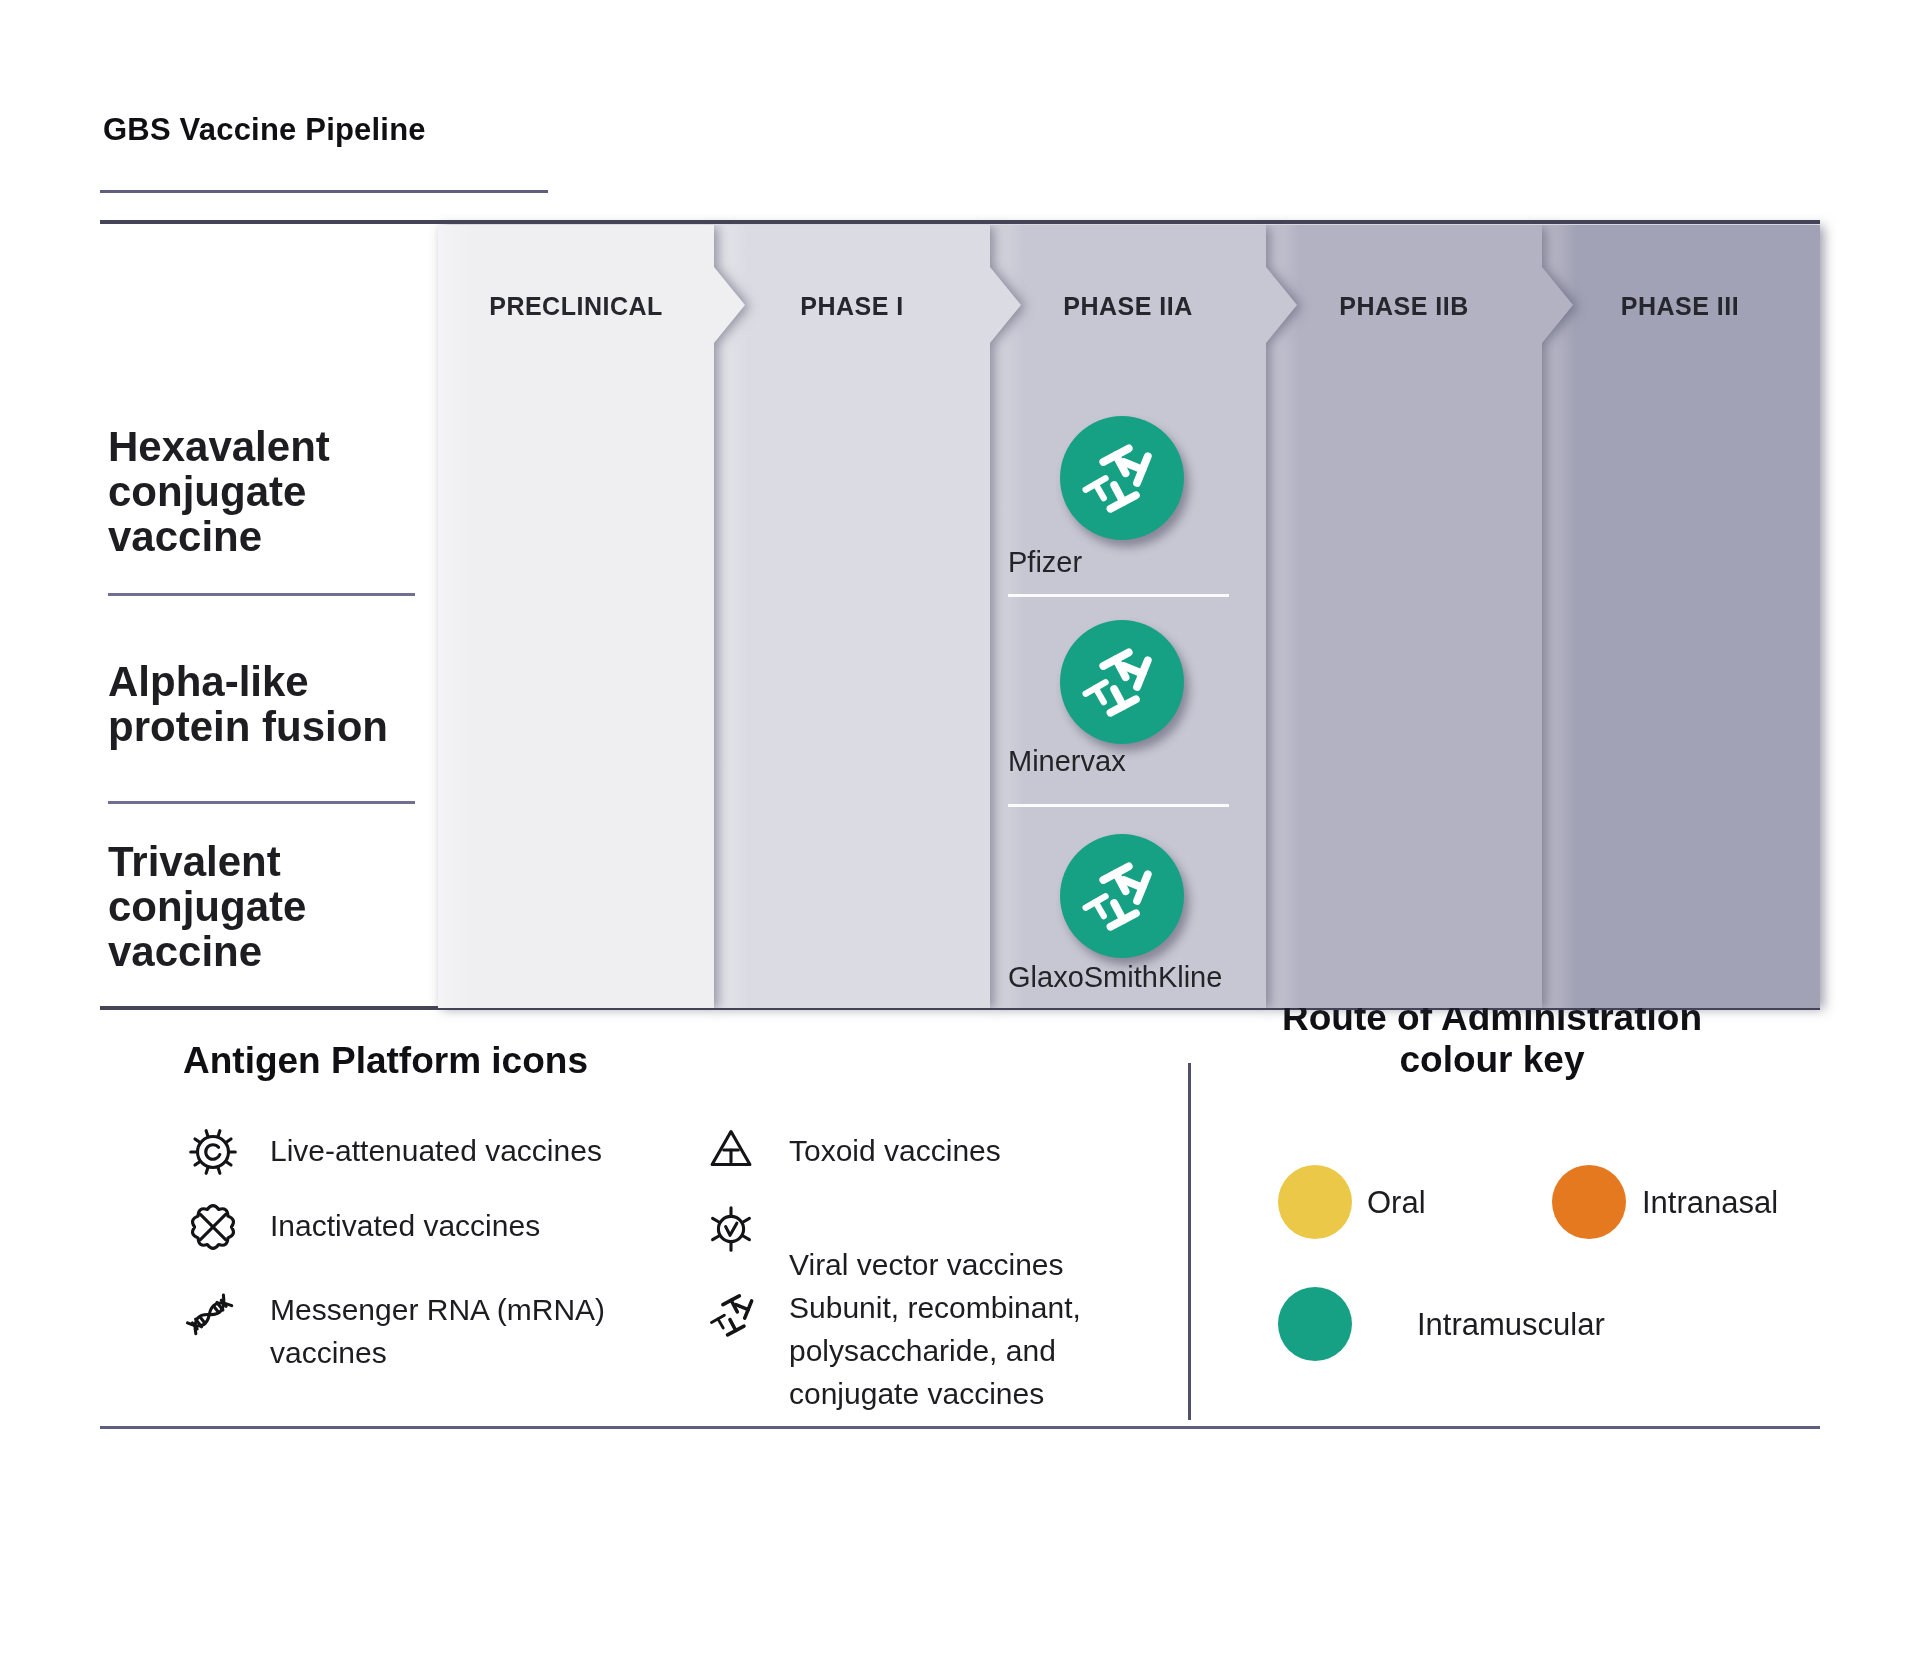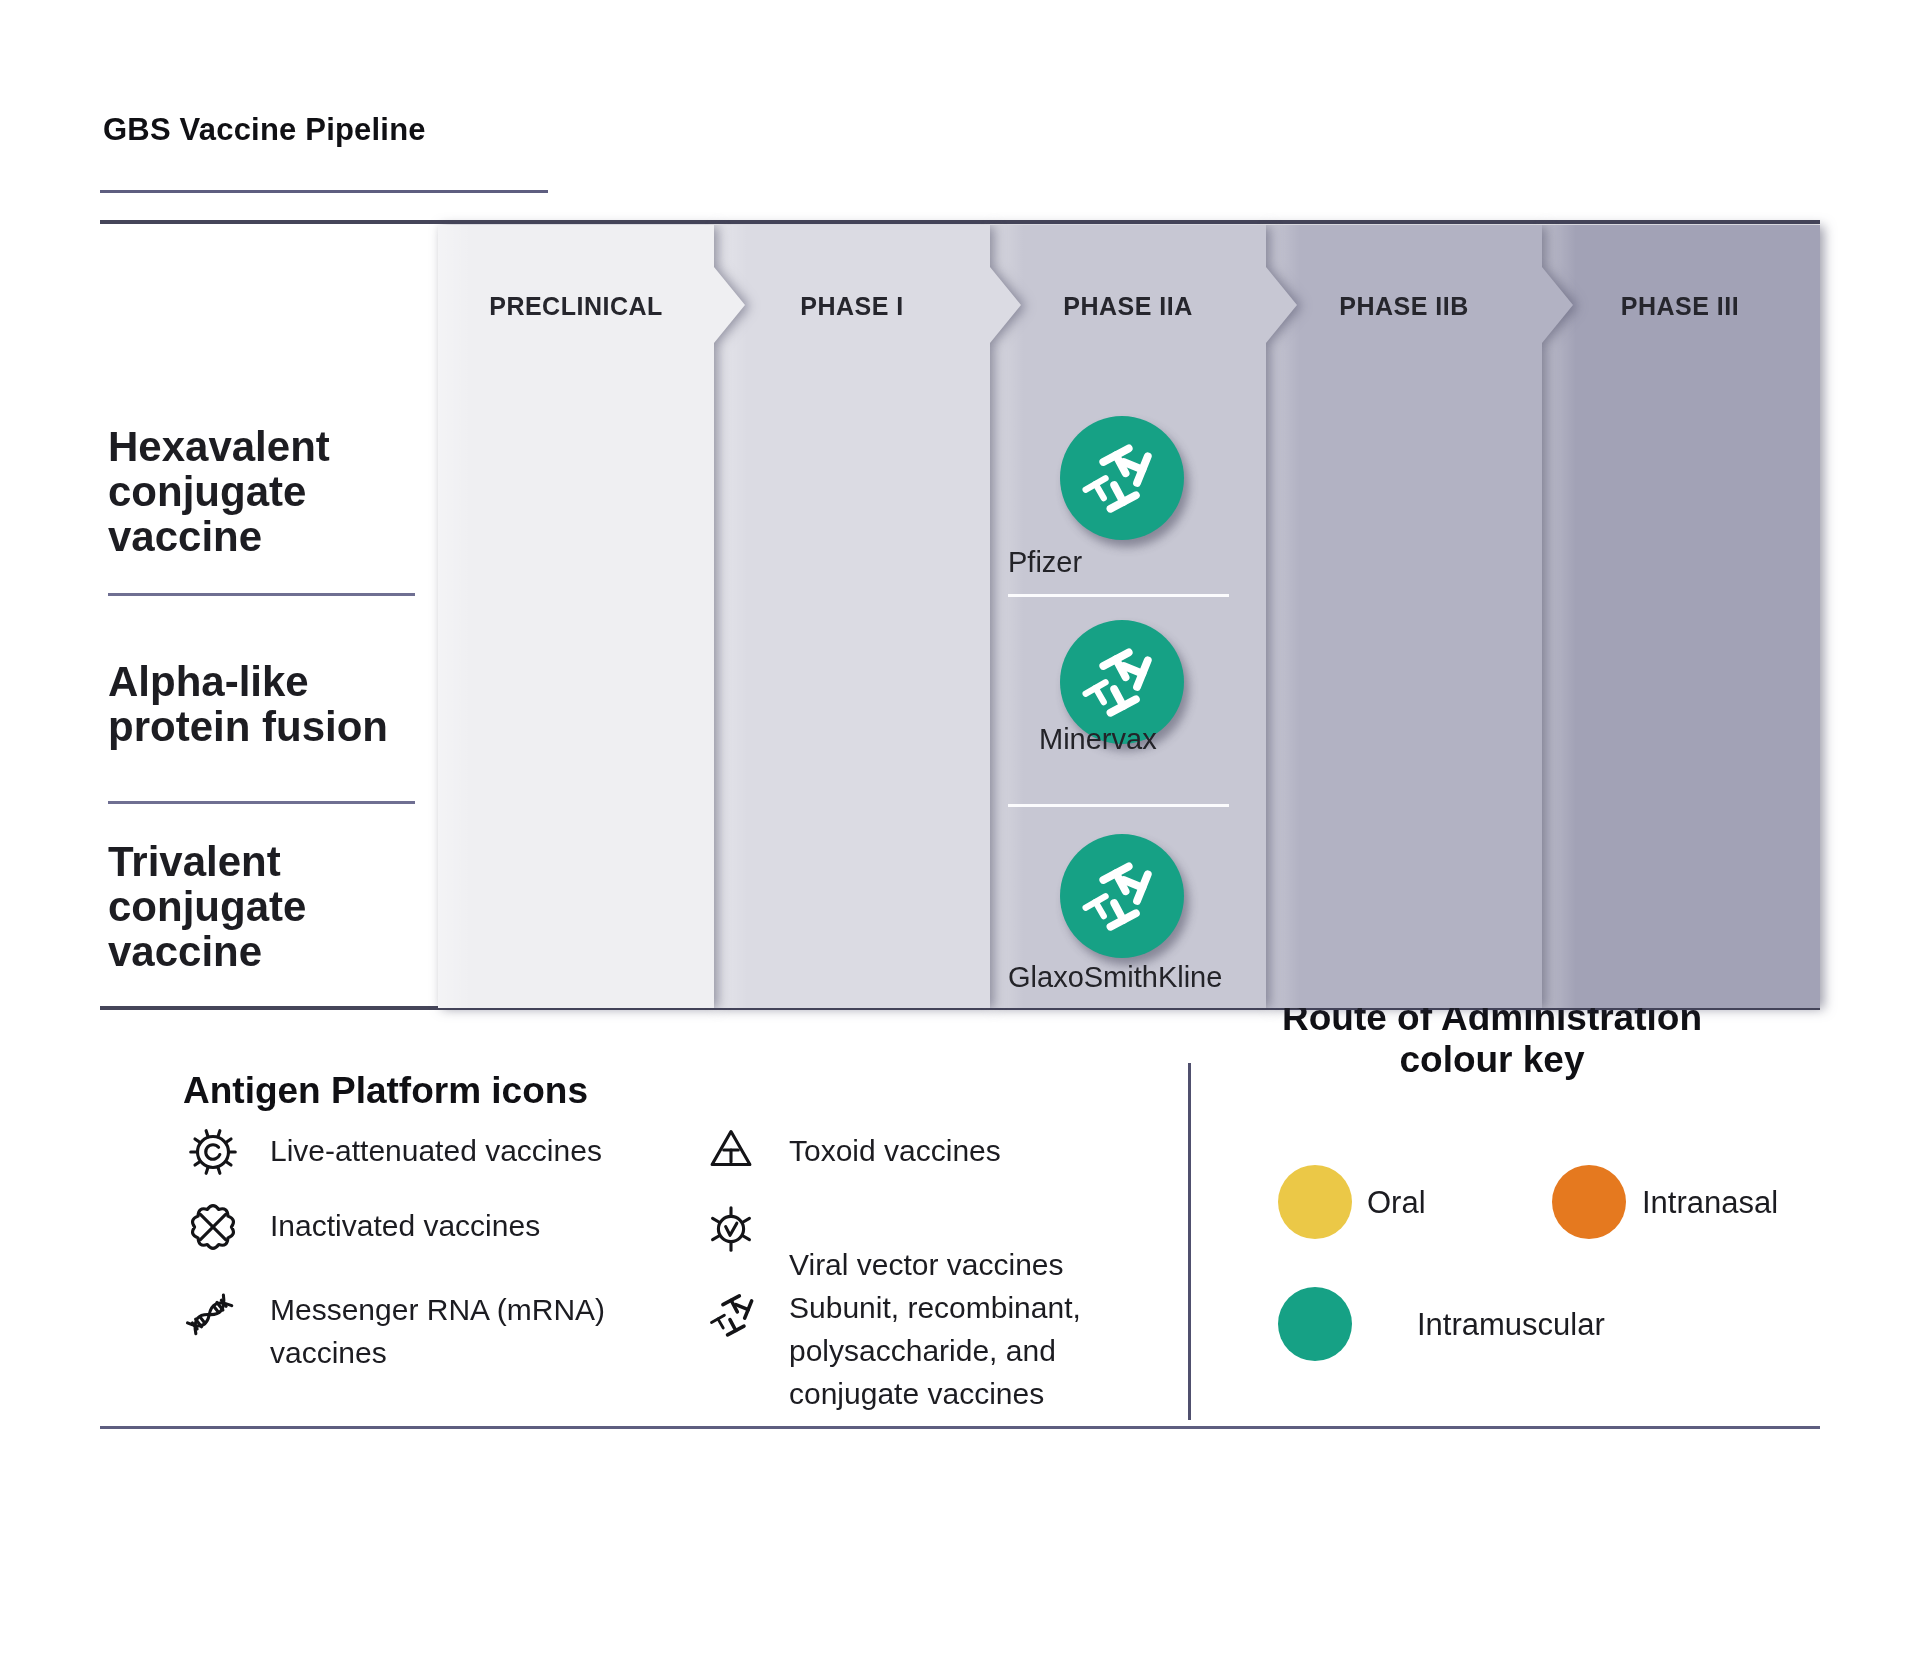--- a/index.html
+++ b/index.html
@@ -33,27 +33,27 @@
   .r1{top:424px;} .r2{top:659px;} .r3{top:839px;}
   .row-divider{position:absolute;left:108px;width:307px;height:3px;background:#6f6f92;z-index:8;}
   .rd1{top:593px;} .rd2{top:801px;}
 
   
   .entry-circle{position:absolute;left:1060px;width:124px;height:124px;border-radius:50%;
     box-shadow:5px 7px 10px rgba(58,58,80,.45);z-index:9;display:flex;align-items:center;justify-content:center;}
   .e1{top:416px;} .e2{top:620px;} .e3{top:834px;}
   .entry-circle svg{width:96px;height:96px;}
   .entry-label{position:absolute;left:1008px;width:250px;font-size:29px;color:#232328;z-index:9;}
-  .el1{top:546px;} .el2{top:723px;margin-left:31px;} .el3{top:961px;}
+  .el1{top:546px;} .el2{top:745px;} .el3{top:961px;}
   .entry-sep{position:absolute;left:1008px;width:221px;height:3px;background:#fbfbfd;z-index:9;}
   .es1{top:594px;} .es2{top:804px;}
 
   
   .legend-heading{position:absolute;font-size:37px;font-weight:bold;color:#101014;line-height:42px;}
-  .antigen-heading{left:183px;top:1070px;width:600px;}
+  .antigen-heading{left:183px;top:1040px;width:600px;}
   .route-heading{left:1277px;top:997px;width:430px;text-align:center;}
   .legend-divider{position:absolute;left:1188px;top:1063px;width:3px;height:357px;background:#50506e;}
 
   .licon{position:absolute;width:64px;height:64px;display:flex;align-items:center;justify-content:center;color:#141417;}
   .licon svg{width:62px;height:62px;}
   .li1{left:181px;top:1120px;} .li2{left:181px;top:1195px;} .li3{left:178px;top:1282px;}
   .li4{left:699px;top:1118px;} .li5{left:699px;top:1197px;} .li6{left:703px;top:1283px;}
   .llabel{position:absolute;font-size:30px;line-height:43px;color:#1c1c21;}
   .ll1{left:270px;top:1129px;width:430px;} .ll2{left:270px;top:1204px;width:430px;} .ll3{left:270px;top:1288px;width:400px;}
   .ll4{left:789px;top:1129px;width:360px;} .ll5{left:789px;top:1243px;width:360px;} .ll6{left:789px;top:1286px;width:340px;}

